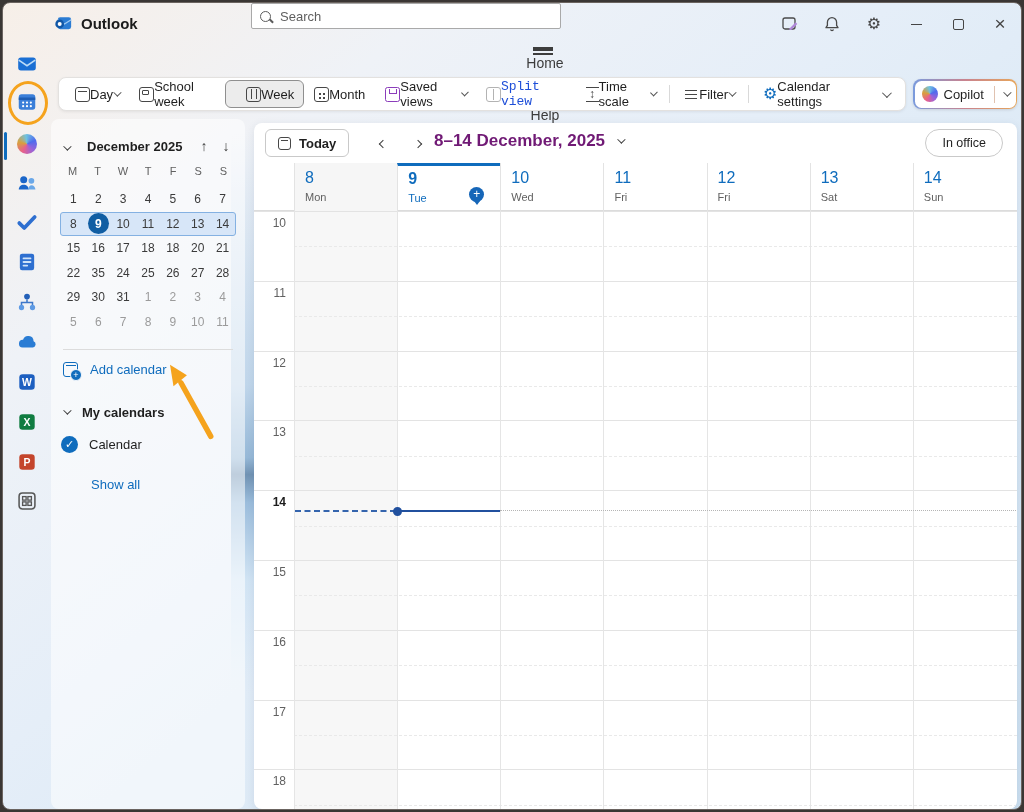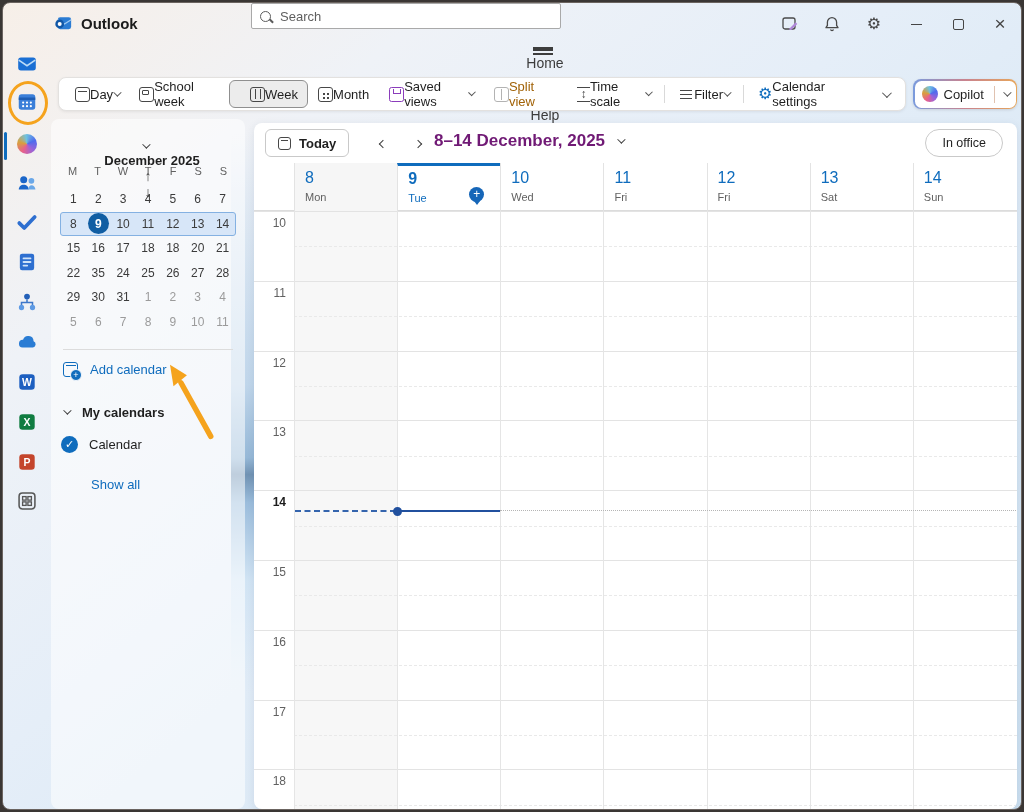--- a/index.html
+++ b/index.html
@@ -41,21 +41,21 @@
   .hamburger{width:20px;height:14px;margin-left:14px;border-top:2px solid #3d3d3d;border-bottom:2px solid #3d3d3d;position:relative;}
   .hamburger::after{content:'';position:absolute;left:0;right:0;top:4px;height:2px;background:#3d3d3d;}
   .rtab{margin-left:18px;padding:4px 8px 6px;font-size:14px;color:#3c3c3c;position:relative;}
   .rtab.sel{font-weight:700;color:#1f1f1f;}
   .rtab.sel::after{content:'';position:absolute;left:6px;right:6px;bottom:0;height:3px;border-radius:2px;background:#0f6cbd;}
   
   .toolbar{position:absolute;left:55px;top:74px;width:848px;height:34px;background:#fff;border:1px solid #e3e1df;
     border-radius:8px;box-shadow:0 1px 3px rgba(0,0,0,.07);display:flex;align-items:center;padding:0 6px;}
   .tbtn{display:flex;align-items:center;padding:0 9px;height:28px;border-radius:6px;font-size:13px;color:#1f1f1f;border:1px solid transparent;}
   .tbtn.sel{background:#ececec;border-color:#8f8f8f;padding-left:20px;}
-  .tbtn.dis{color:#a16207;}
+  .tbtn.dis{color:#1d4ed8;font-family:Liberation Mono, monospace;}
   .tdiv{width:1px;height:18px;background:#d9d9d9;margin:0 4px;}
   .chev{display:inline-block;width:6px;height:6px;border-right:1.5px solid currentColor;border-bottom:1.5px solid currentColor;transform:rotate(45deg) translateY(-2px);}
   .chev.left{transform:rotate(135deg);}
   .chev.right{transform:rotate(-45deg);}
   .chev.big{width:7px;height:7px;}
   
   .ic{position:relative;display:inline-block;width:15px;height:15px;flex:0 0 auto;}
   .ic-cal{border:1.5px solid #474747;border-radius:3px;}
   .ic-day::after{content:'';position:absolute;left:2px;right:2px;top:3.2px;height:1.4px;background:#474747;}
   .ic-schoolweek::after{content:'';position:absolute;left:2px;top:2px;width:5px;height:3px;border:1.2px solid #474747;border-radius:1px;}
@@ -72,21 +72,21 @@
     background:linear-gradient(#474747 0 1.4px,transparent 1.4px 3.8px,#474747 3.8px 5.2px,transparent 5.2px 7.6px,#474747 7.6px 9px);}
   .gear-blue{color:#0f6cbd;font-size:16px;line-height:1;}
   
   .copilot-wrap{position:absolute;left:910px;top:76px;height:30px;border-radius:8px;padding:1.5px;
     background:linear-gradient(90deg,#7a9bdd,#c9838f,#e7a65a);box-shadow:0 1px 3px rgba(0,0,0,.12);}
   .copilot-btn{height:27px;background:#fff;border-radius:6.5px;display:flex;align-items:center;padding:0 7px;gap:6px;font-size:13px;color:#1f1f1f;}
   .copilot-btn .orb{width:16px;height:16px;}
   .cop-div{width:1px;height:17px;background:#e0c2b0;margin:0 2px 0 4px;}
   
   .sidebar{position:absolute;left:48px;top:116px;width:194px;height:690px;background:rgba(255,255,255,.55);border-radius:8px;}
-  .mc-header{position:absolute;left:8px;right:8px;top:16px;height:22px;display:flex;align-items:center;flex-direction:column;}
+  .mc-header{position:absolute;left:8px;right:8px;top:16px;height:22px;display:flex;align-items:center;}
   .mc-collapse{margin-left:4px;color:#3d3d3d;width:16px;}
   .mc-title{margin-left:8px;font-size:13px;font-weight:700;color:#1f1f1f;flex:1;}
   .mc-nav{width:22px;text-align:center;color:#3d3d3d;font-size:14px;}
   .mc-dow{position:absolute;left:9px;top:46px;width:176px;display:grid;grid-template-columns:repeat(7,1fr);justify-items:center;font-size:11px;color:#616161;}
   .mc-weeks{position:absolute;left:9px;top:68px;width:176px;}
   .mc-row{display:grid;grid-template-columns:repeat(7,1fr);height:24.5px;align-items:center;justify-items:center;border:1px solid transparent;}
   .mc-row.sel{background:#d7e6f8;border-color:#84b1e2;border-radius:3px;}
   .mc-d{font-size:12px;color:#3b3b3b;width:21px;height:21px;display:flex;align-items:center;justify-content:center;border-radius:50%;}
   .mc-d.muted{color:#9b9b9b;}
   .mc-d.today{background:#115ea3;color:#fff;font-weight:700;}

